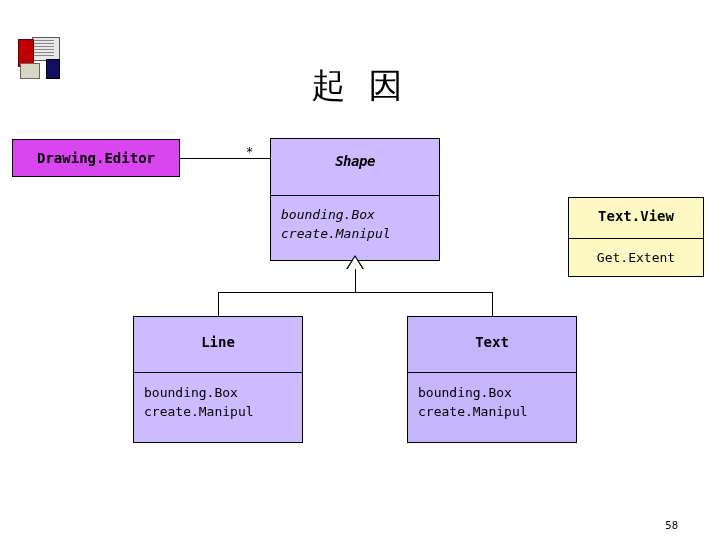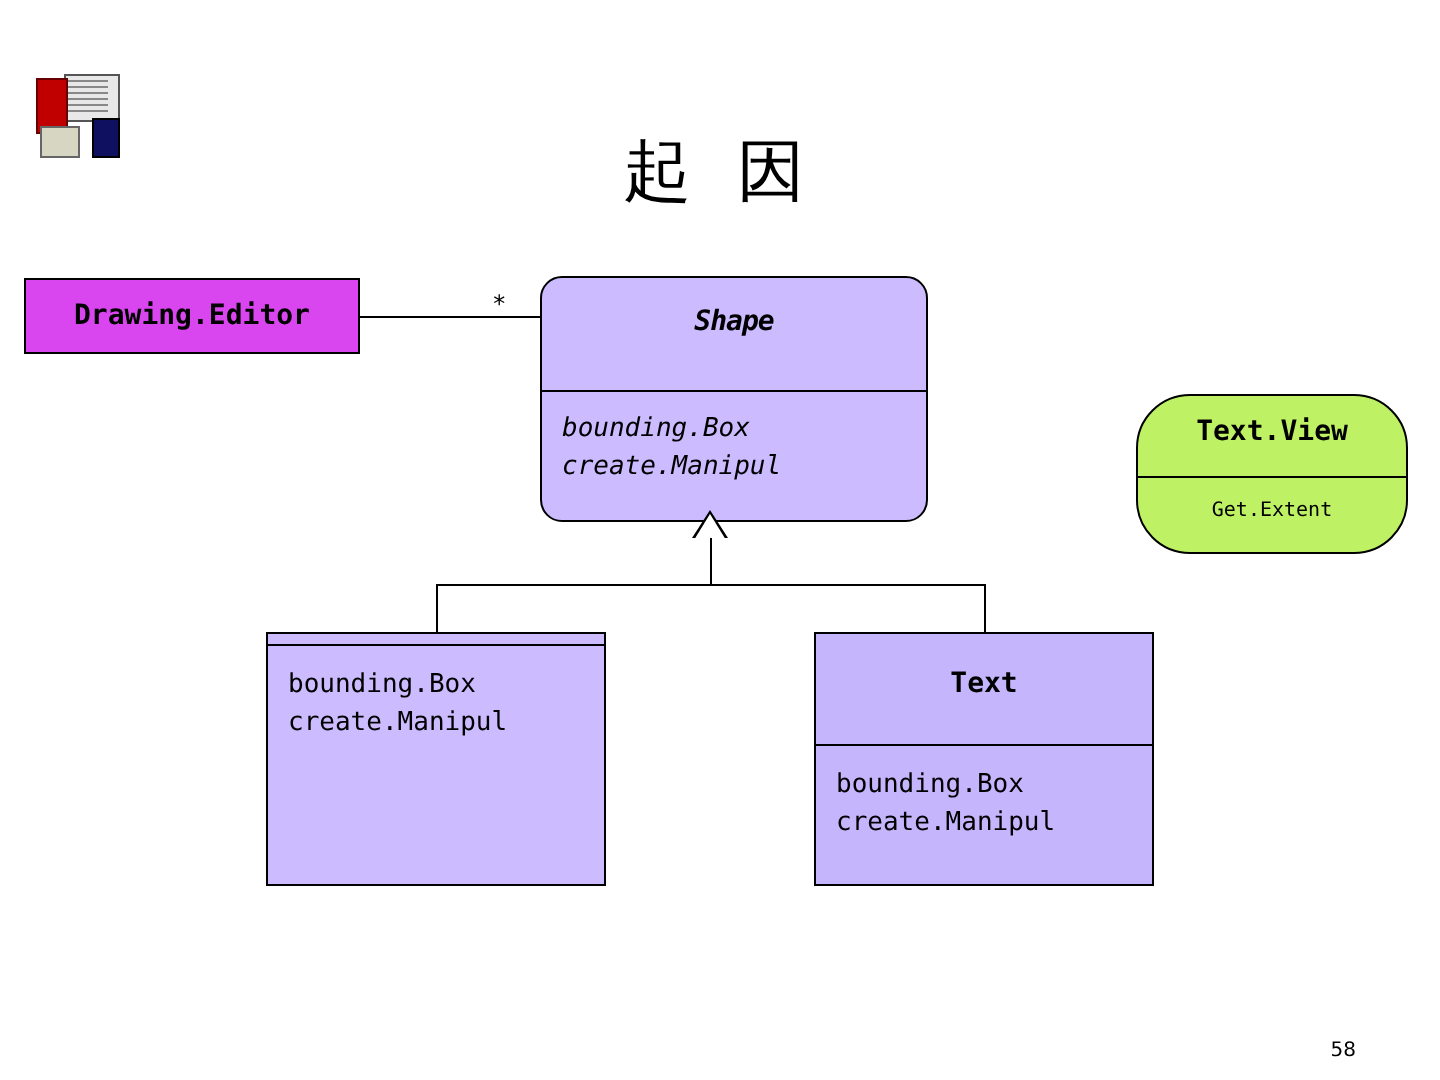--- a/index.html
+++ b/index.html
@@ -128,23 +128,22 @@
     font-family: "DejaVu Sans Mono", monospace;
     font-size: 14px;
     font-weight: bold;
     line-height: 36px;
     color: #000;
   }
 
   
   #shape-class {
     left: 270px; top: 119px;
-    width: 194px; height: 123px;
+    width: 170px; height: 123px;
     background: #ccbbff;
-    border-radius: 11px;
   }
   #shape-class .hdr {
     font-family: "DejaVu Sans Mono", monospace;
     font-weight: bold;
     font-style: italic;
     font-size: 14px;
     line-height: 44px;
     letter-spacing: -0.5px;
   }
   #shape-class .sep { margin-top: 12px; }
@@ -152,33 +151,32 @@
     font-family: "DejaVu Sans Mono", monospace;
     font-style: italic;
     font-size: 13px;
     padding-top: 10px;
   }
 
   
   #textview-class {
     left: 568px; top: 178px;
     width: 136px; height: 80px;
-    background: #bef264;
-    border-radius: 27px;
+    background: #fef9c3;
   }
   #textview-class .hdr {
     font-family: "DejaVu Sans Mono", monospace;
     font-weight: bold;
     font-size: 14px;
     line-height: 36px;
   }
   #textview-class .sep { margin-top: 4px; }
   #textview-class .body {
     font-family: "DejaVu Sans Mono", monospace;
-    font-size: 10px;
+    font-size: 13px;
     padding-top: 10px;
     text-align: center;
   }
 
   
   #line-class {
     left: 133px; top: 297px;
     width: 170px; height: 127px;
     background: #ccbbff;
   }
@@ -301,20 +299,21 @@
 
   <div class="tri-border" style="left:346px; top:236px;"></div>
   <div class="tri" style="left:347px; top:238px;"></div>
 
   <div class="line-v" style="left:355px; top:250px; height:23px;"></div>
   <div class="line-h" style="left:218px; top:273px; width:275px;"></div>
   <div class="line-v" style="left:218px; top:273px; height:24px;"></div>
   <div class="line-v" style="left:492px; top:273px; height:24px;"></div>
 
   <div class="box" id="line-class">
+    <div class="hdr">Line</div>
     <div class="sep"></div>
     <div class="body">
       <div>bounding.Box</div>
       <div>create.Manipul</div>
     </div>
   </div>
 
   <div class="box" id="text-class">
     <div class="hdr">Text</div>
     <div class="sep"></div>

